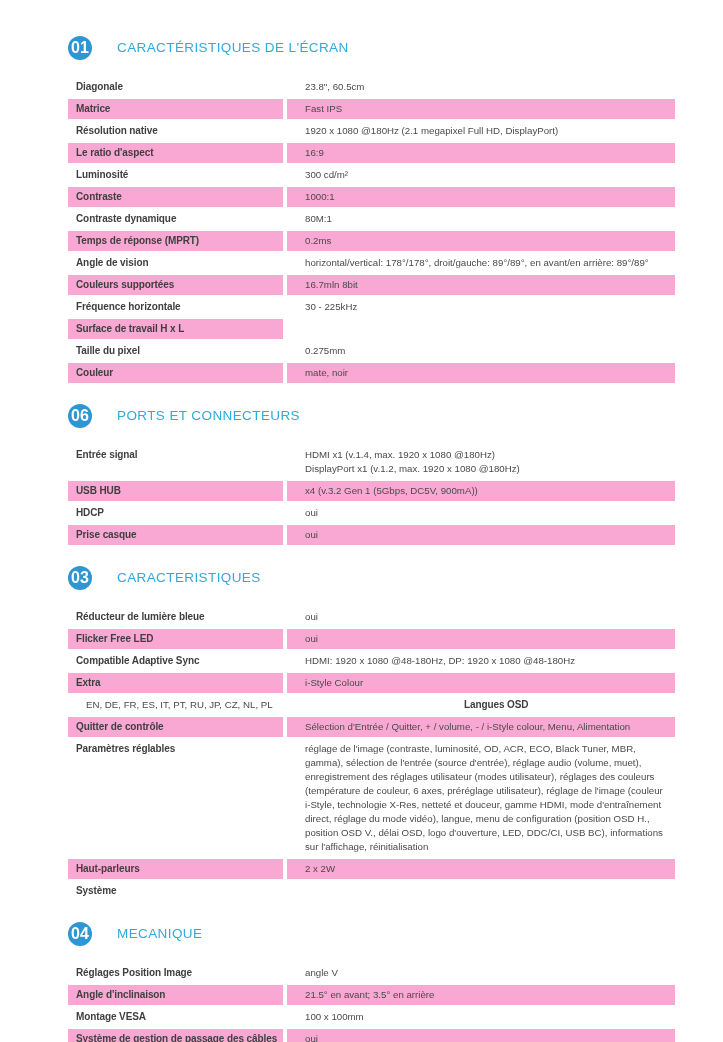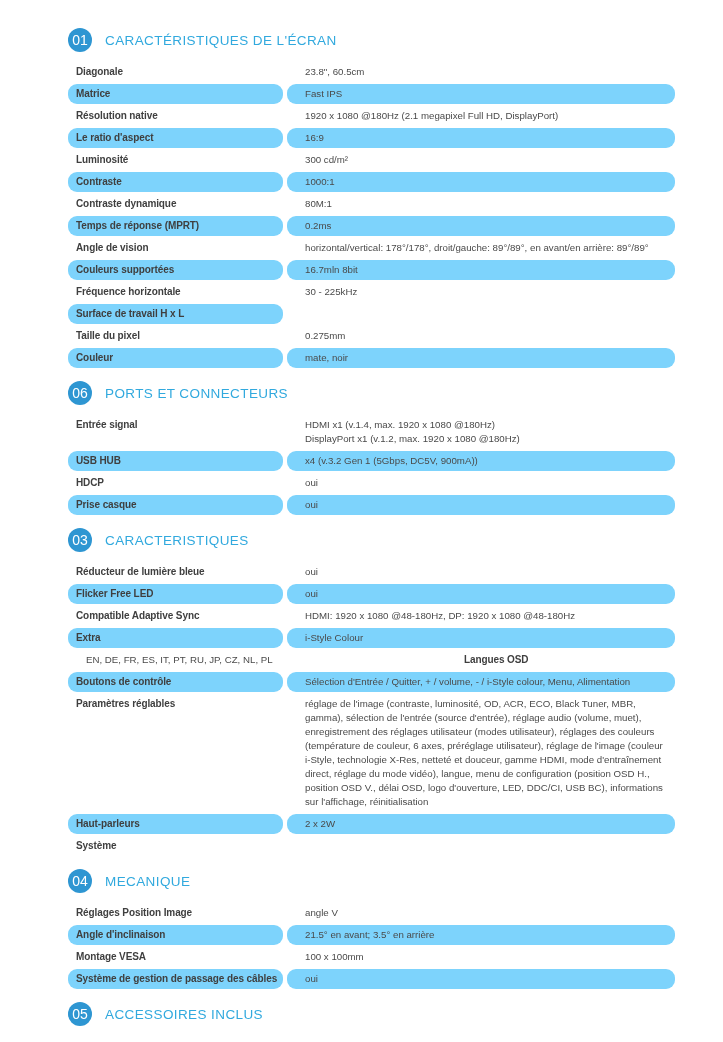--- a/index.html
+++ b/index.html
@@ -2,28 +2,28 @@
 <html style="--badge-bg: #2e96d2; --title-color: #31a9de;"><head>
 <meta charset="utf-8">
 <style>
   html,body{margin:0;padding:0;background:#ffffff;}
   body{font-family:"Liberation Sans",sans-serif;-webkit-font-smoothing:antialiased;}
   .page{position:relative;width:723px;height:1042px;background:#fff;overflow:hidden;}
   .content{position:absolute;left:68px;top:28px;width:607px;}
   .spec-section{margin-bottom:13px;}
   .section-header{display:flex;align-items:center;gap:13px;margin-bottom:10px;}
   .section-number{flex:0 0 24px;width:24px;height:24px;border-radius:50%;
-    background:var(--badge-bg,#2e96d2);color:#fff;font-size:14px;font-weight:normal;
+    background:var(--badge-bg,#2e96d2);color:#fff;font-size:16px;font-weight:bold;
     display:flex;align-items:center;justify-content:center;letter-spacing:0;}
-  .section-title{margin:0;font-size:13.5px;font-weight:400;color:var(--title-color,#31a9de);
+  .section-title{margin:12px;font-size:13.5px;font-weight:400;color:var(--title-color,#31a9de);
     letter-spacing:0.4px;}
   .rows{width:607px;}
   .row{display:flex;margin-bottom:2px;}
   .cell{background:#ffffff;}
-  .row.alt .cell{background:#7dd3fc;border-radius:9px;}
+  .row.alt .cell{background:#f9a8d4;}
   .cell-label{flex:0 0 199px;width:199px;padding:3px 8px;margin-right:4px;
     font-size:10px;font-weight:bold;color:#3f3f3f;line-height:14px;
     white-space:nowrap;letter-spacing:-0.1px;overflow:visible;}
   .cell-value{flex:1;padding:3px 8px 3px 18px;font-size:9.7px;color:#4a4a4a;
     line-height:14px;white-space:pre-line;}
   .timestamp{position:absolute;right:48px;top:1040px;font-size:16px;color:#1c1c1c;}
 </style>
 </head>
 <body>
 
@@ -160,21 +160,21 @@
     <div class="cell cell-label">Extra</div>
     <div class="cell cell-value">i-Style Colour</div>
   </div>
 
   <div class="row">
     <div class="cell cell-value">EN, DE, FR, ES, IT, PT, RU, JP, CZ, NL, PL</div>
     <div class="cell cell-label">Langues OSD</div>
   </div>
 
   <div class="row alt">
-    <div class="cell cell-label">Boutons de contrôle</div>
+    <div class="cell cell-label">Quitter de contrôle</div>
     <div class="cell cell-value">Sélection d'Entrée / Quitter, + / volume, - / i-Style colour, Menu, Alimentation</div>
   </div>
 
   <div class="row">
     <div class="cell cell-label">Paramètres réglables</div>
     <div class="cell cell-value">réglage de l'image (contraste, luminosité, OD, ACR, ECO, Black Tuner, MBR, gamma), sélection de l'entrée (source d'entrée), réglage audio (volume, muet), enregistrement des réglages utilisateur (modes utilisateur), réglages des couleurs (température de couleur, 6 axes, préréglage utilisateur), réglage de l'image (couleur i-Style, technologie X-Res, netteté et douceur, gamme HDMI, mode d'entraînement direct, réglage du mode vidéo), langue, menu de configuration (position OSD H., position OSD V., délai OSD, logo d'ouverture, LED, DDC/CI, USB BC), informations sur l'affichage, réinitialisation</div>
   </div>
 
   <div class="row alt">
     <div class="cell cell-label">Haut-parleurs</div>

